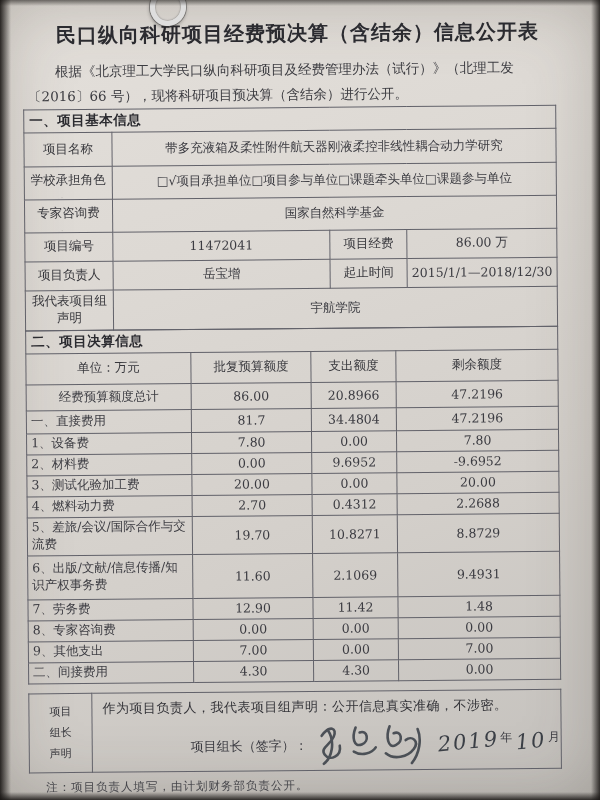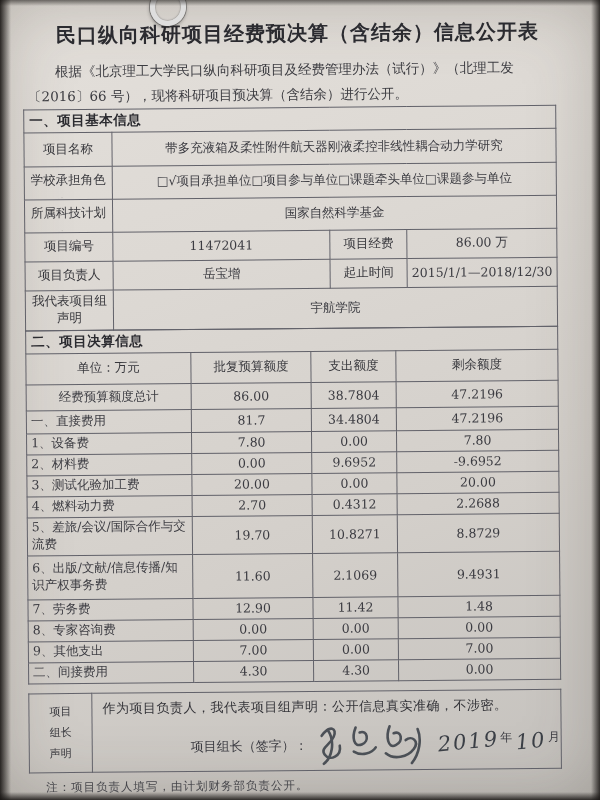--- a/index.html
+++ b/index.html
@@ -75,21 +75,21 @@
         <td colspan="3">带多充液箱及柔性附件航天器刚液柔控非线性耦合动力学研究</td>
       </tr>
       <tr style="height:32px">
         <td class="lbl">
           <div class="lbl-clip"><span>学校承担角色</span><br><span class="l2">类别</span></div>
         </td>
         <td colspan="3">□√项目承担单位□项目参与单位□课题牵头单位□课题参与单位</td>
       </tr>
       <tr style="height:32px">
         <td class="lbl">
-          <div class="lbl-clip"><span>所属科技计划</span><br><span class="l2">类别</span></div>
+          <div class="lbl-clip"><span>专家咨询费</span><br><span class="l2">类别</span></div>
         </td>
         <td colspan="3">国家自然科学基金</td>
       </tr>
       <tr style="height:29px">
         <td class="lbl">项目编号</td>
         <td class="num">11472041</td>
         <td class="lbl">项目经费</td>
         <td class="num">86.00 万</td>
       </tr>
       <tr style="height:29px">
@@ -118,21 +118,21 @@
       </tr>
       <tr style="height:31px">
         <td class="lbl">单位：万元</td>
         <td class="lbl">批复预算额度</td>
         <td class="lbl">支出额度</td>
         <td class="lbl">剩余额度</td>
       </tr>
       <tr style="height:26px">
         <td>经费预算额度总计</td>
         <td class="num">86.00</td>
-        <td class="num">38.7804</td>
+        <td class="num">20.8966</td>
         <td class="num">47.2196</td>
       </tr>
       <tr style="height:23px">
         <td class="left">一、直接费用</td>
         <td class="num">81.7</td>
         <td class="num">34.4804</td>
         <td class="num">47.2196</td>
       </tr>
       <tr style="height:21px">
         <td class="left">1、设备费</td>

